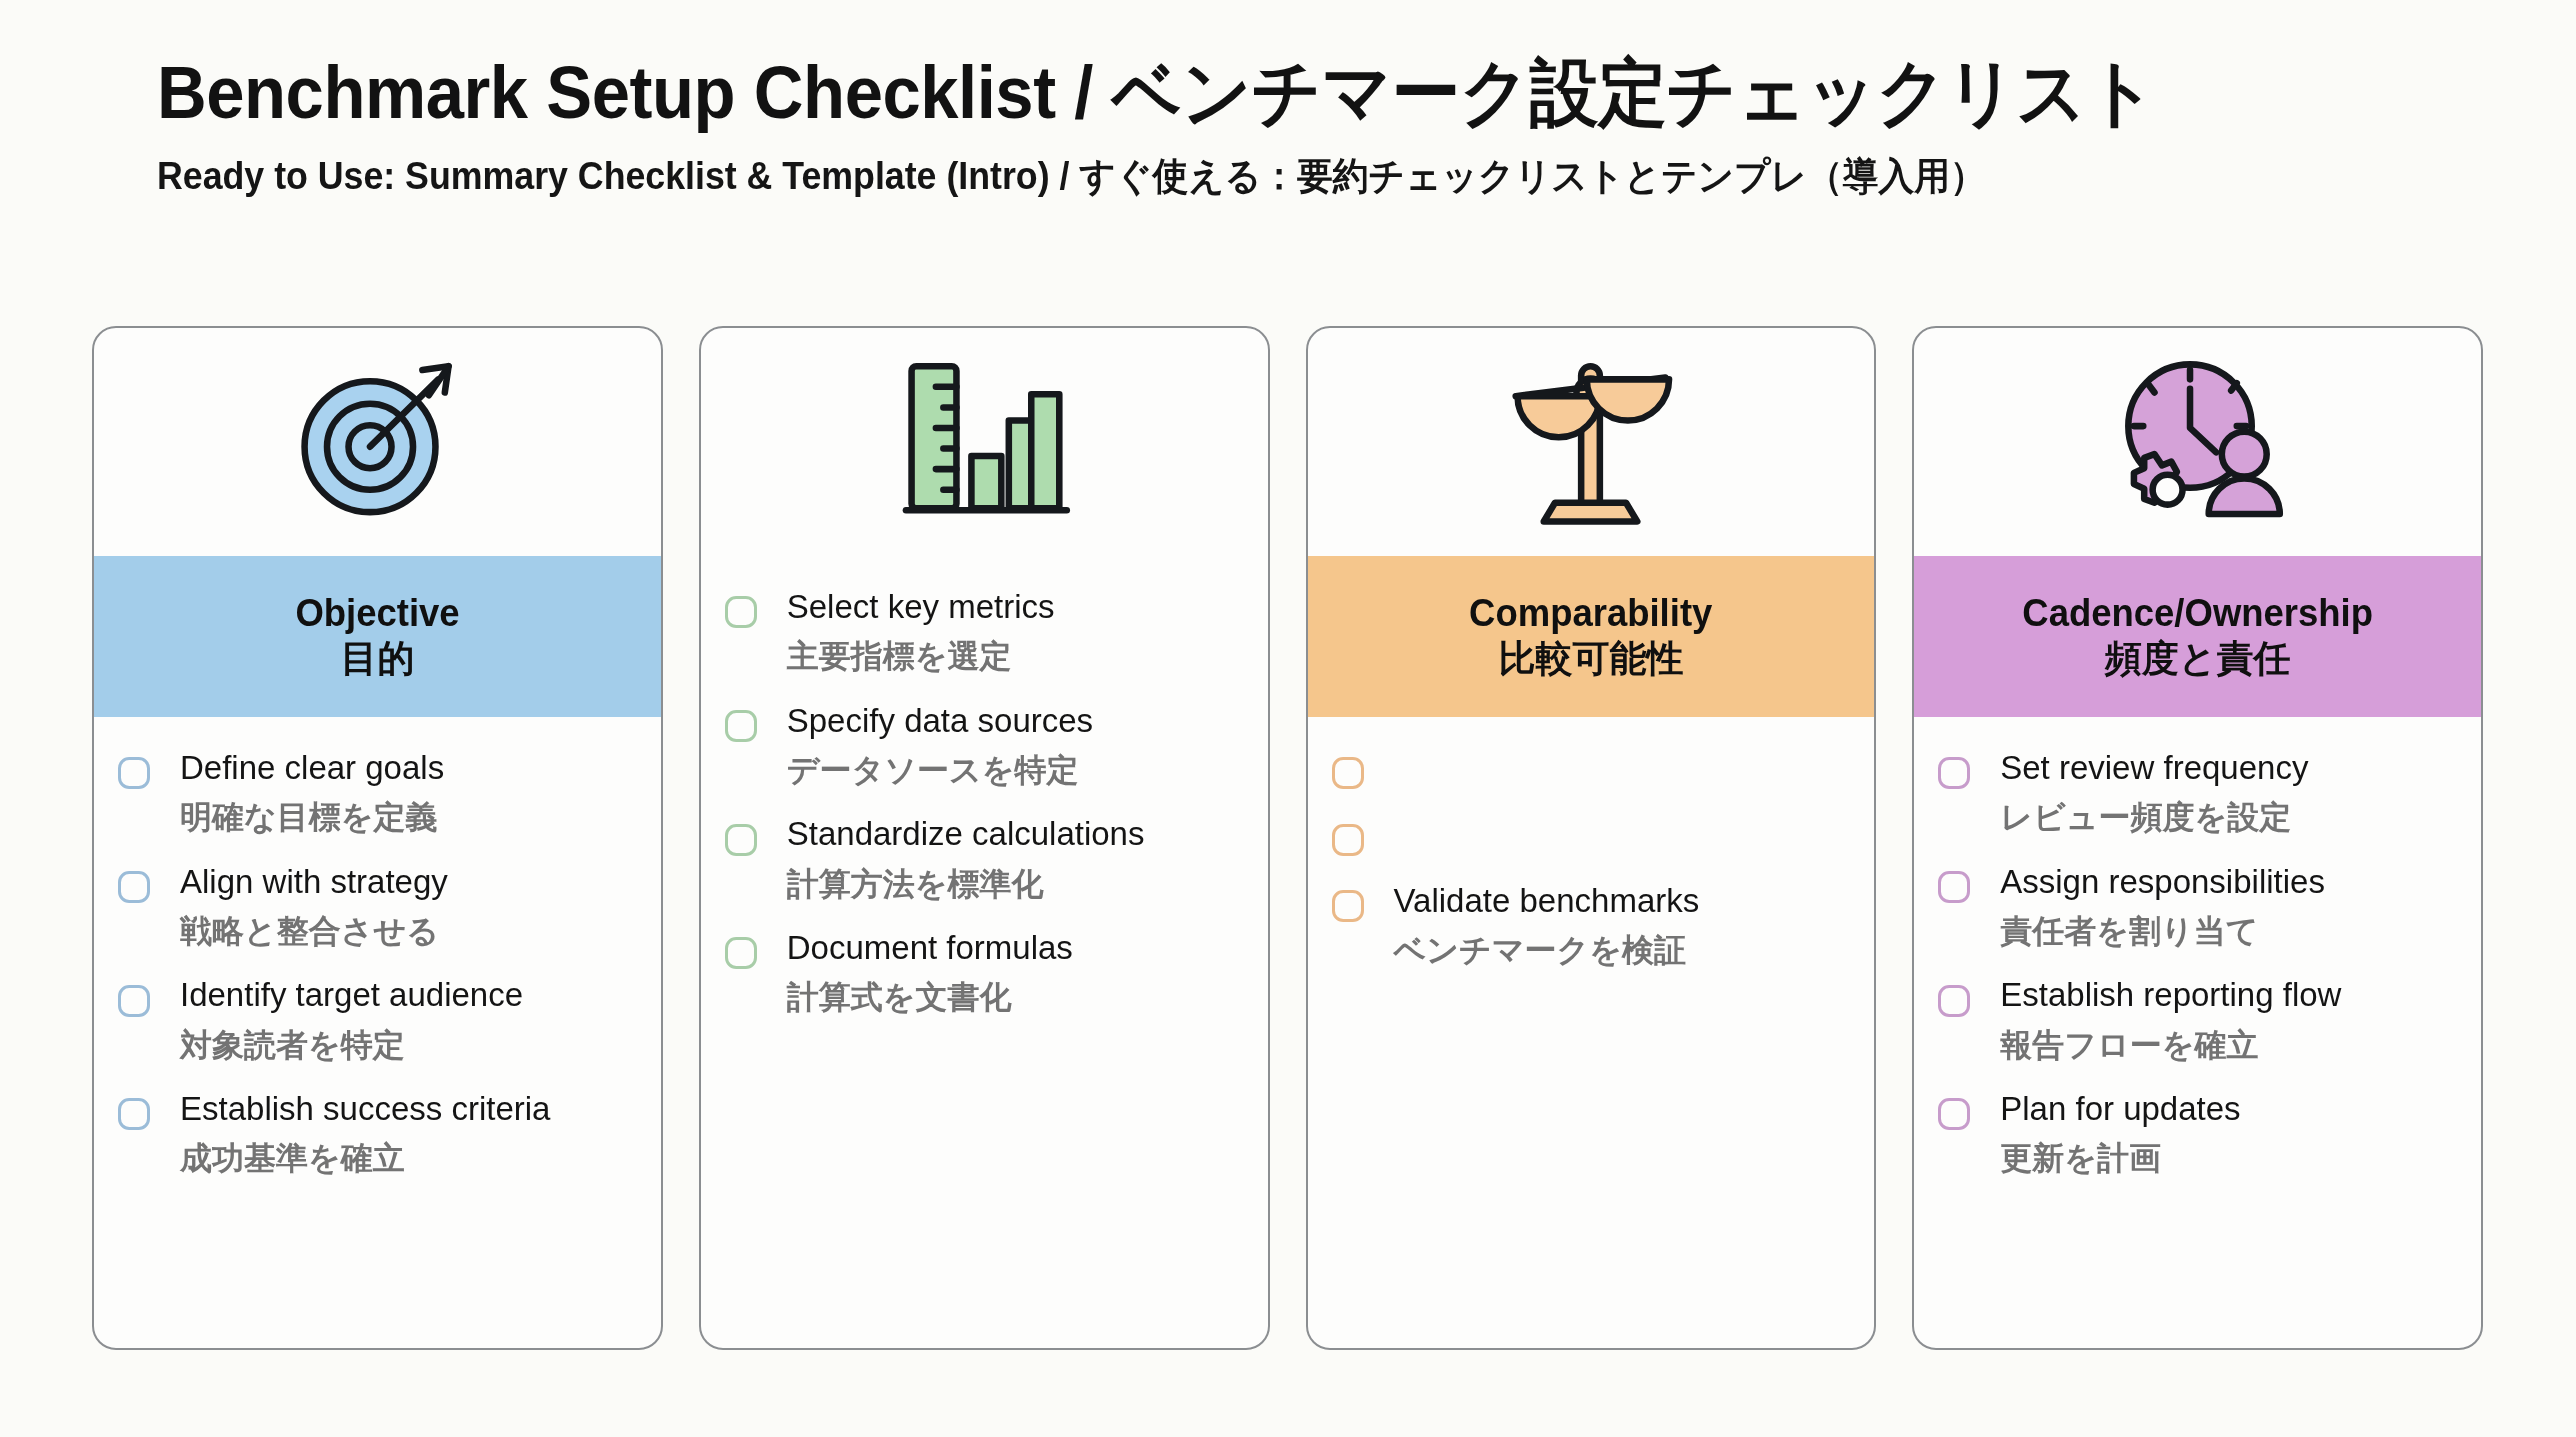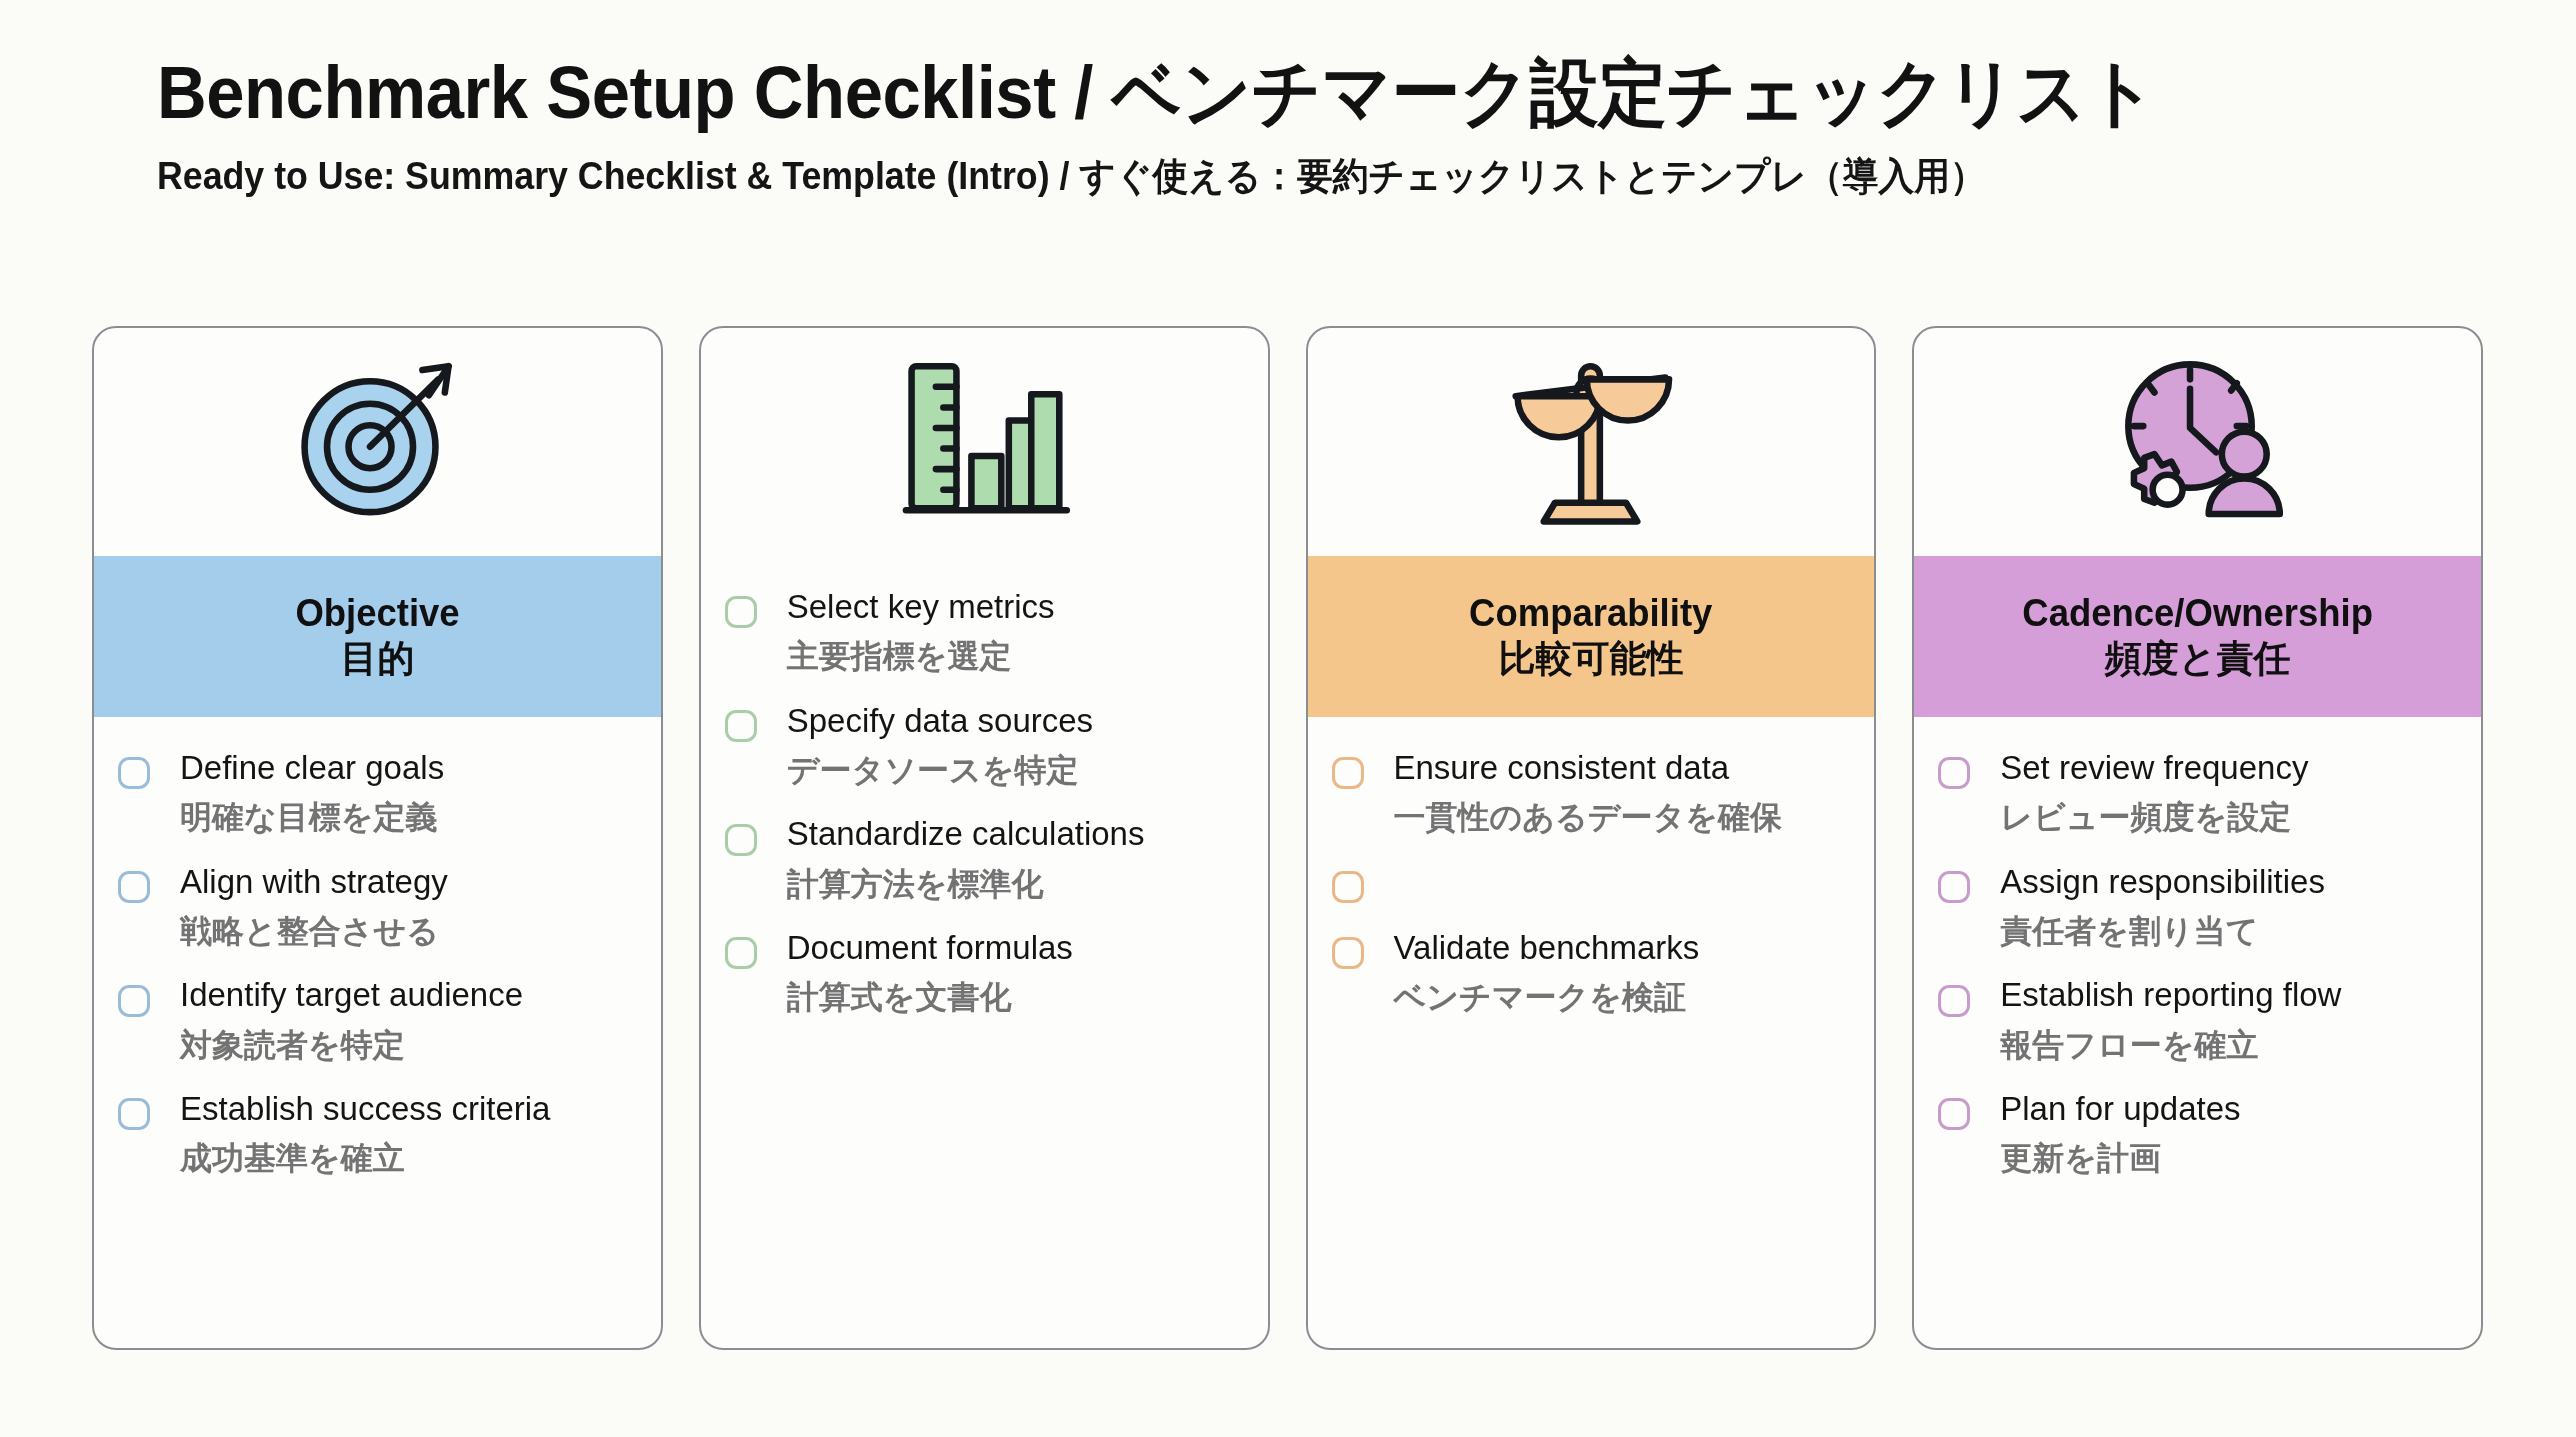--- a/index.html
+++ b/index.html
@@ -258,24 +258,20 @@
       <path d="M62 160 H138 L150 180 H50 Z" fill="#f7cb99" stroke="#15181c" stroke-width="7" stroke-linecap="round" stroke-linejoin="round"></path>
     </svg>
     </div>
     <div class="card-band" style="background:#f5c68c">
       <span class="band-en">Comparability</span>
       <span class="band-ja">比較可能性</span>
     </div>
     <div class="card-list">
     <div class="check-item">
       <span class="checkbox" style="border-color:#eab887"></span>
-      <span class="check-text">
-        <span class="check-en">Ensure consistent data</span>
-        <span class="check-ja" style="display:block">一貫性のあるデータを確保</span>
-      </span>
     </div>
     <div class="check-item">
       <span class="checkbox" style="border-color:#eab887"></span>
     </div>
     <div class="check-item">
       <span class="checkbox" style="border-color:#eab887"></span>
       <span class="check-text">
         <span class="check-en">Validate benchmarks</span>
         <span class="check-ja" style="display:block">ベンチマークを検証</span>
       </span>

